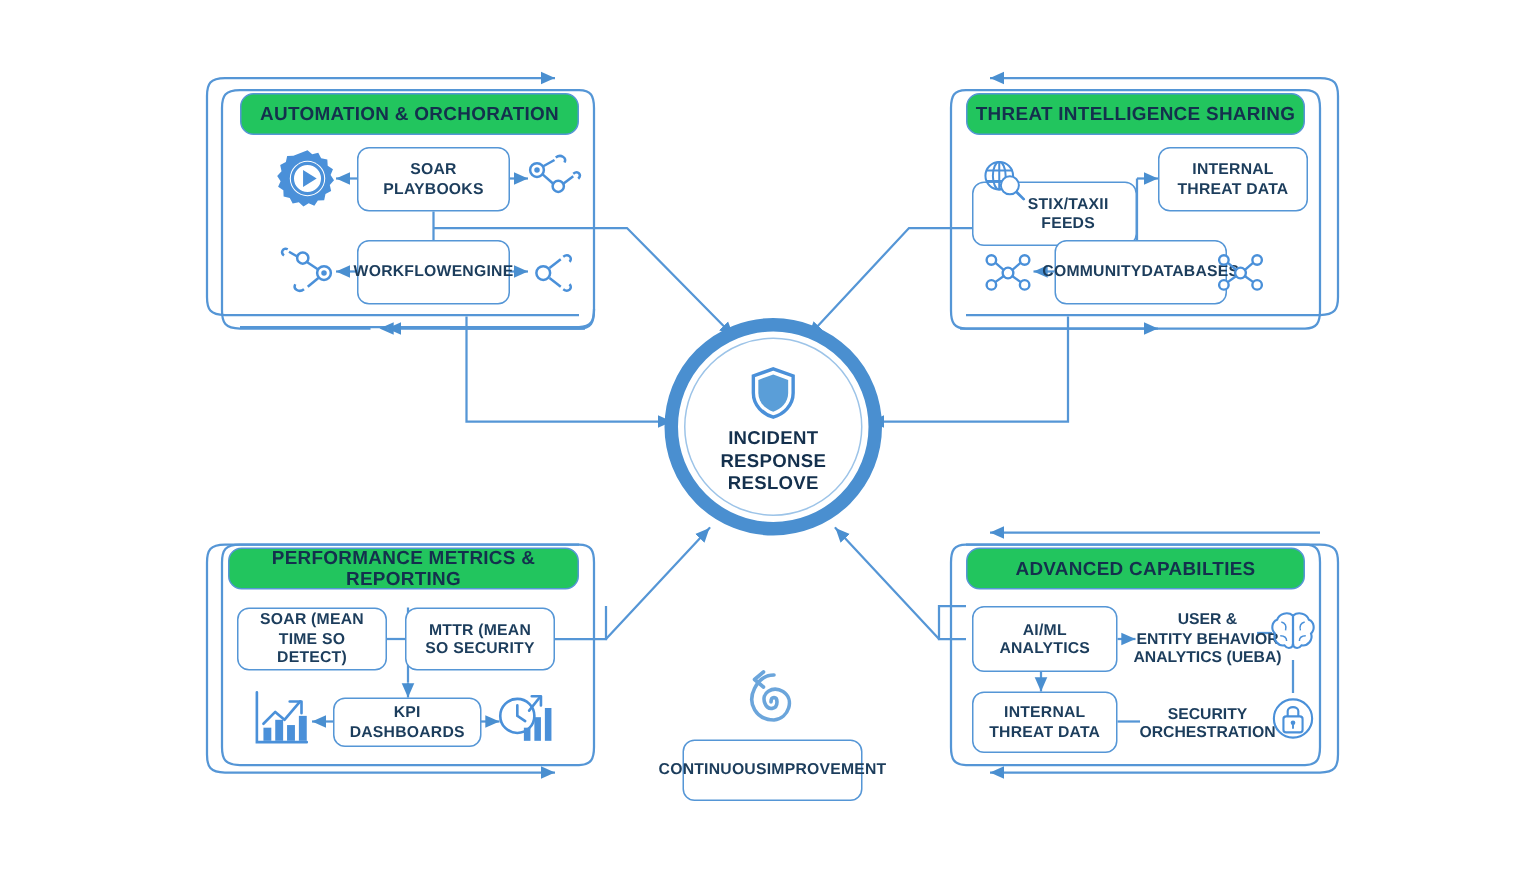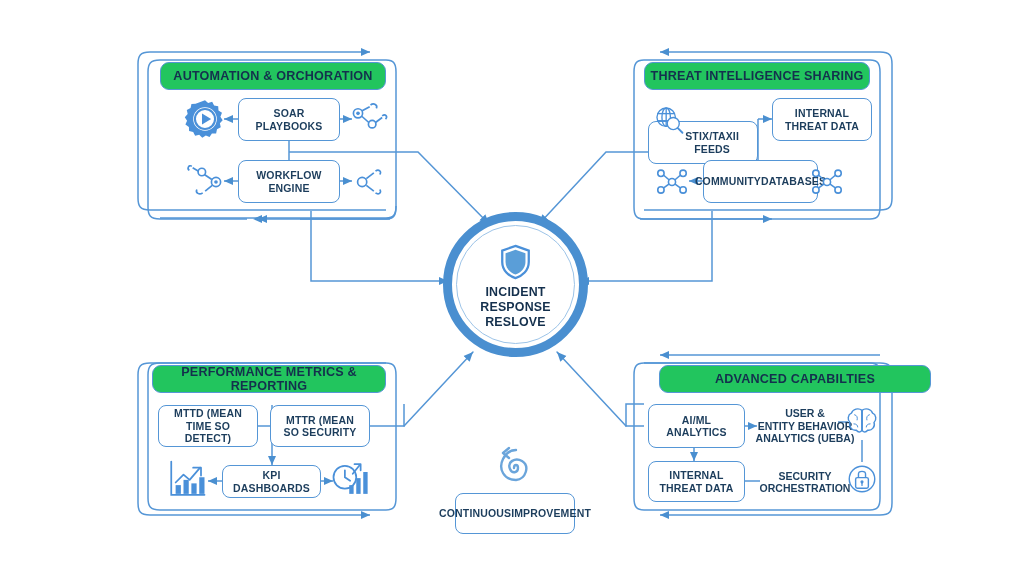--- a/index.html
+++ b/index.html
@@ -162,21 +162,21 @@
     </g>
   </svg>
 
   <div class="quadtitle" style="left:160px;top:62px;width:226px;height:28px;">AUTOMATION &amp; ORCHORATION</div>
 
   <div class="nodebox" style="left:238px;top:98px;width:102px;height:43px;flex-direction:column;">
     <span>SOAR</span>
     <span>PLAYBOOKS</span>
   </div>
 
-  <div class="nodebox" style="left:238px;top:160px;width:102px;height:43px;flex-direction:column;">
+  <div class="nodebox" style="left:238px;top:160px;width:102px;height:43px;flex-direction:row;">
     <span>WORKFLOW</span>
     <span>ENGINE</span>
   </div>
 
   <svg class="iconwrap" style="left:184px;top:98px;" width="42" height="42" viewBox="0 0 48 48">
     <path fill="#4a90d9" d="M24 2.5l3.6 3.1 4.6-1.3 2.2 4.3 4.7.9.3 4.8 4 2.6-1.8 4.4 2.6 4-3.2 3.6 1 4.6-4.3 2.3-1 4.7-4.8.2-2.7 4-4.3-1.9-4 2.6-3.5-3.3-4.7 1-2.2-4.3-4.7-1-.2-4.8-4-2.7 1.9-4.3-2.6-4 3.3-3.6-1-4.6 4.3-2.3 1-4.7 4.8-.2z"></path>
     <circle cx="24" cy="24" r="13.5" fill="#ffffff"></circle>
     <circle cx="24" cy="24" r="11.5" fill="none" stroke="#4a90d9" stroke-width="2.4"></circle>
     <path fill="#4a90d9" d="M20.6 17.6 L31 24 L20.6 30.4 z"></path>
   </svg>
@@ -272,21 +272,21 @@
       <path d="M13.5 15.5 L20.5 21.5"></path>
       <path d="M13.5 31.5 L20.5 26.5"></path>
       <path d="M27.5 21.5 L34.5 15.5"></path>
       <path d="M27.5 26.5 L34.5 31.5"></path>
     </g>
   </svg>
 
   <div class="quadtitle" style="left:152px;top:365px;width:234px;height:28px;">PERFORMANCE METRICS &amp; REPORTING</div>
 
   <div class="nodebox" style="left:158px;top:405px;width:100px;height:42px;flex-direction:column;">
-    <span>MTTD (MEAN</span>
+    <span>SOAR (MEAN</span>
     <span>TIME SO DETECT)</span>
   </div>
 
   <div class="nodebox" style="left:270px;top:405px;width:100px;height:42px;flex-direction:column;">
     <span>MTTR (MEAN</span>
     <span>SO SECURITY</span>
   </div>
 
   <div class="nodebox" style="left:222px;top:465px;width:99px;height:33px;">
     <span>KPI DASHBOARDS</span>
@@ -313,21 +313,21 @@
       <path d="M26 18 L34 8" stroke-linecap="round"></path>
       <path d="M28 7 H35 V14" stroke-linecap="round" stroke-linejoin="round"></path>
     </g>
     <g fill="#4a90d9">
       <rect x="22" y="31" width="5" height="10"></rect>
       <rect x="30" y="23" width="5" height="18"></rect>
       <rect x="38" y="16" width="5" height="25"></rect>
     </g>
   </svg>
 
-  <div class="quadtitle" style="left:659px;top:365px;width:272px;height:28px;">ADVANCED CAPABILTIES</div>
+  <div class="quadtitle" style="left:644px;top:365px;width:226px;height:28px;">ADVANCED CAPABILTIES</div>
 
   <div class="nodebox" style="left:648px;top:404px;width:97px;height:44px;flex-direction:column;">
     <span>AI/ML</span>
     <span>ANALYTICS</span>
   </div>
 
   <div class="plainlabel" style="left:752px;top:400px;width:106px;height:52px;flex-direction:column;">
     <span>USER &amp;</span>
     <span>ENTITY BEHAVIOR</span>
     <span>ANALYTICS (UEBA)</span>

